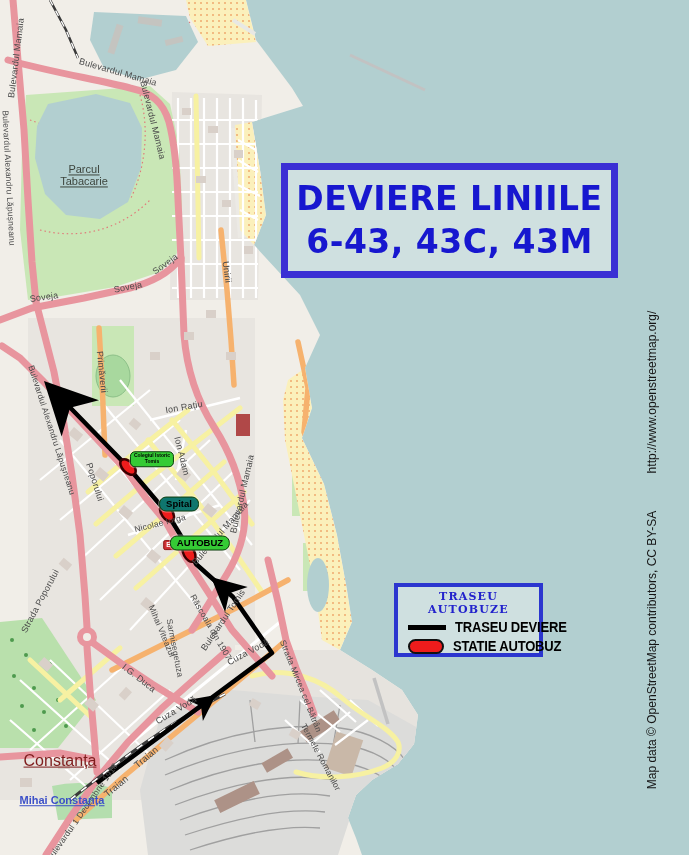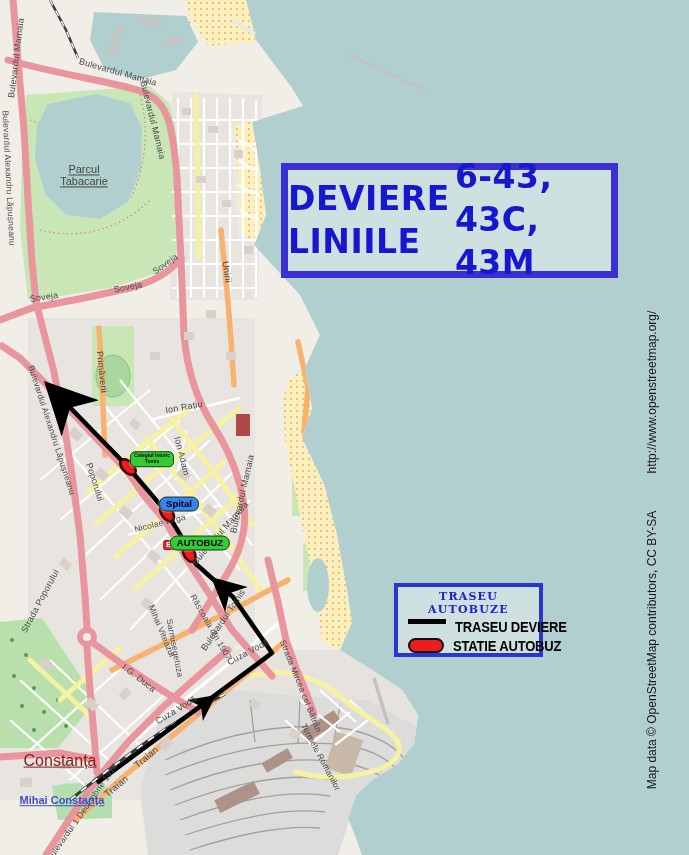--- a/index.html
+++ b/index.html
@@ -14,28 +14,28 @@
   .shield{position:absolute;transform:translate(-50%,-50%);background:#cf3134;color:#fff;
     font-size:6.5px;font-weight:bold;line-height:1.2;padding:0 2px;border-radius:2px;
     border:1px solid #8e1416;}
   .station-label{position:absolute;transform:translate(-50%,-50%);background:#35cb35;
     border:1.5px solid #0c3d0c;border-radius:7px;color:#000;font-weight:bold;
     font-size:9.5px;line-height:1.15;padding:1px 6px;text-align:center;white-space:pre-line;
     box-shadow:0 0 0 1px rgba(255,255,255,.35);}
   .station-label.small{font-size:5px;padding:1px 3px;border-radius:5px;}
   .title-box{position:absolute;left:281px;top:163px;width:337px;height:115px;
     box-sizing:border-box;background:#cfe0e0;border:7px solid #3b2fd4;
-    display:flex;flex-direction:row;justify-content:center;align-items:center;
+    display:flex;flex-direction:column;justify-content:center;align-items:center;
     font-family:"DejaVu Sans",sans-serif;font-weight:bold;font-size:33px;color:#1717cf;
     line-height:1.3;letter-spacing:.5px;}
   .legend{position:absolute;left:394px;top:583px;width:149px;height:74px;
     box-sizing:border-box;background:#cfe0e0;border:4px solid #2b36cf;}
   .legend-title{font-family:"DejaVu Serif",serif;font-weight:bold;font-size:11px;
     letter-spacing:1.2px;color:#2222cc;text-align:center;margin-top:3px;}
-  .legend-row{display:flex;gap:9px;padding:3px 4px 0 10px;}
+  .legend-row{display:flex;align-items:center;gap:9px;padding:3px 4px 0 10px;}
   .swatch-line{width:38px;height:5px;background:#000;flex:none;}
   .swatch-station{width:36px;height:15px;background:#ee1c1c;border:2.5px solid #111;
     border-radius:9px;box-sizing:border-box;flex:none;}
   .legend-label{font-weight:bold;font-size:14px;color:#000;transform:scaleX(.93);
     transform-origin:left center;white-space:nowrap;letter-spacing:-.2px;}
   .attr{position:absolute;transform:translate(-50%,-50%) rotate(-90deg);
     white-space:nowrap;font-size:12px;color:#151515;}
 </style>
 </head>
 <body>
@@ -252,21 +252,21 @@
       <div class="street-label" style="left: 82px; top: 812px; --r: -55deg; font-size: 8.5px;">Bulevardul 1 Decembrie 1918</div>
       <div class="street-label" style="left: 321px; top: 757px; --r: 62deg; font-size: 8.5px;">Termele Romanilor</div>
       <div class="street-label" style="left: 139px; top: 678px; --r: 38deg; font-size: 9px;">I.G. Duca</div>
       <div class="city-label" style="left: 60px; top: 761px; font-size: 16px; color: #7f1d1d;">Constanța</div>
       <div class="city-label" style="left: 62px; top: 801px; font-size: 11px; color: rgb(60, 80, 200); font-weight: bold;">Mihai Constanța</div>
       <div class="city-label" style="left: 84px; top: 176px; font-size: 11px; color: rgb(61, 69, 61);">Parcul
 Tabacarie</div>
       <div class="shield" style="left: 172px; top: 545px;">E87</div>
       <div class="station-label small" style="left: 152px; top: 459px; background: rgb(53, 203, 53);">Colegiul Istoric
 Tomis</div>
-      <div class="station-label" style="left: 179px; top: 504px; background: #3b82f6; border-radius: 7px;">Spital</div>
+      <div class="station-label" style="left: 179px; top: 504px; background: #0f766e; border-radius: 7px;">Spital</div>
       <div class="station-label" style="left: 200px; top: 543px; background: rgb(53, 203, 53);">AUTOBUZ</div>
     </div>
 
   <div class="title-box">
     <div>DEVIERE LINIILE</div>
     <div>6-43, 43C, 43M</div>
   </div>
 
   <div class="legend">
     <div class="legend-title">TRASEU AUTOBUZE</div>

